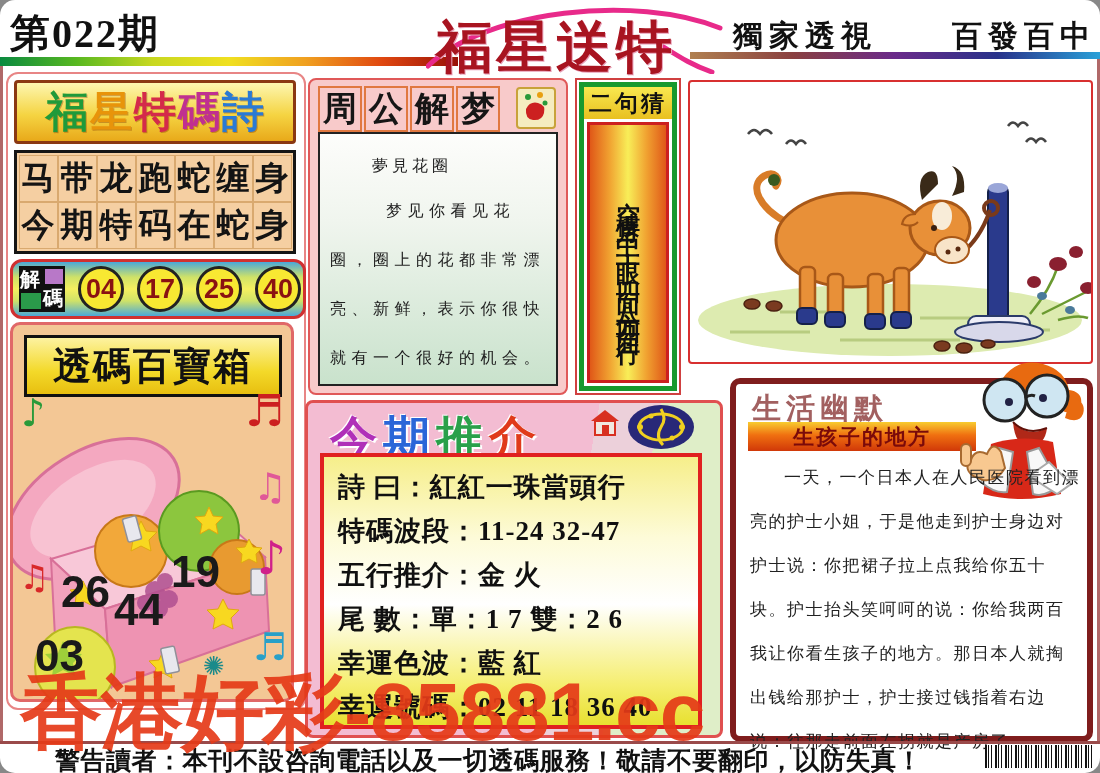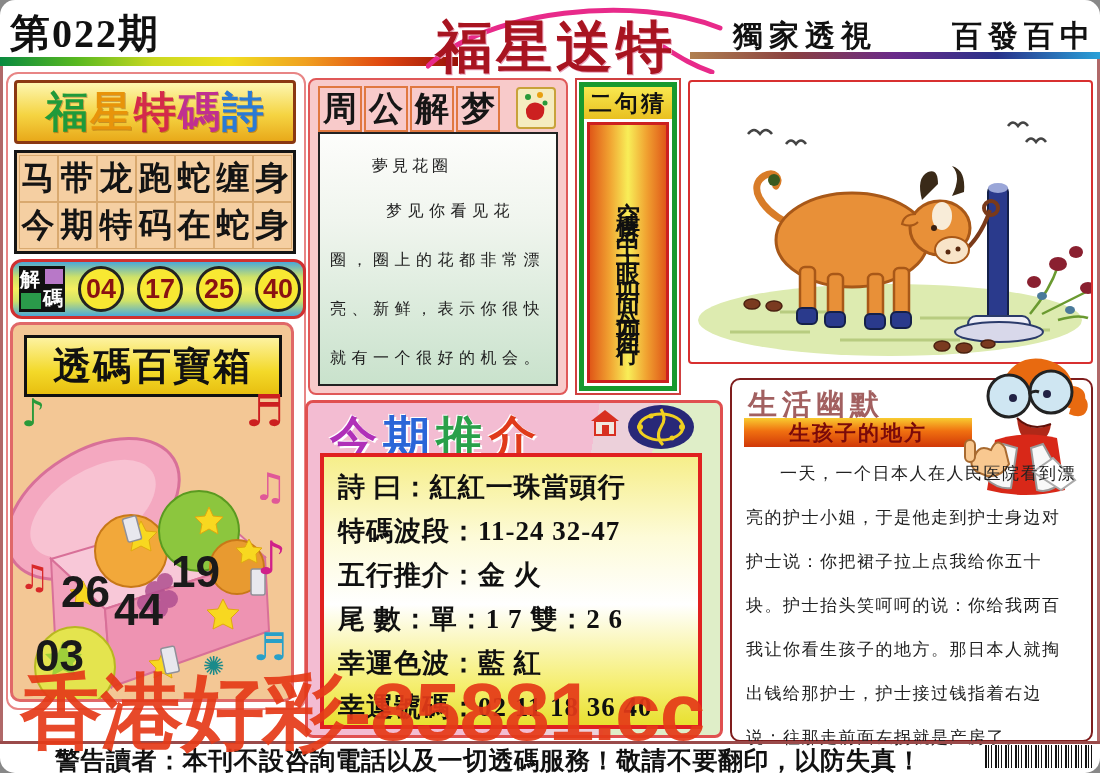--- a/index.html
+++ b/index.html
@@ -93,21 +93,21 @@
     background:linear-gradient(100deg,#f3bcd2 0 62%,#ecd0da 62% 75%,#dfeec8 75% 100%);box-sizing:border-box;}
   .rec-title{position:absolute;left:22px;top:4px;font-size:47px;font-weight:900;
     font-family:"Liberation Sans",sans-serif;letter-spacing:6px;
     text-shadow:2px 2px 0 #ffffff,-1px -1px 0 #ffffff;}
   .rec-yellow{position:absolute;left:12px;top:50px;width:382px;height:276px;border:4px solid #e02020;
     background:linear-gradient(180deg,#f6ee8a,#fdfbd8 30%,#ffffff 55%,#f5ee70 85%,#e8e030);
     box-sizing:border-box;padding:8px 0 0 14px;}
   .r-row{height:44px;line-height:44px;font-size:27px;font-weight:bold;color:#101010;letter-spacing:1px;}
 
   
-  .humor{left:730px;top:378px;width:363px;height:364px;background:#fff;border:2px solid #7f1d1d;
+  .humor{left:730px;top:378px;width:363px;height:364px;background:#fff;border:6px solid #7f1d1d;
     border-radius:10px;box-sizing:border-box;}
   .humor-title{position:absolute;left:16px;top:5px;font-size:29px;font-weight:900;color:#a26060;
     letter-spacing:5px;font-family:"Liberation Sans",sans-serif;}
   .humor-banner{position:absolute;left:12px;top:38px;width:228px;height:29px;
     background:linear-gradient(180deg,#f8cc30,#f07010 45%,#d03808);
     display:flex;align-items:center;justify-content:center;font-size:21px;font-weight:bold;color:#7a0a0a;
     letter-spacing:2px;}
   .humor-body{position:absolute;left:14px;top:72px;width:332px;font-size:17px;line-height:44px;
     letter-spacing:1.5px;color:#222;text-indent:2em;margin:0;}
   .cartoon{position:absolute;right:-6px;top:-28px;width:150px;height:152px;}

